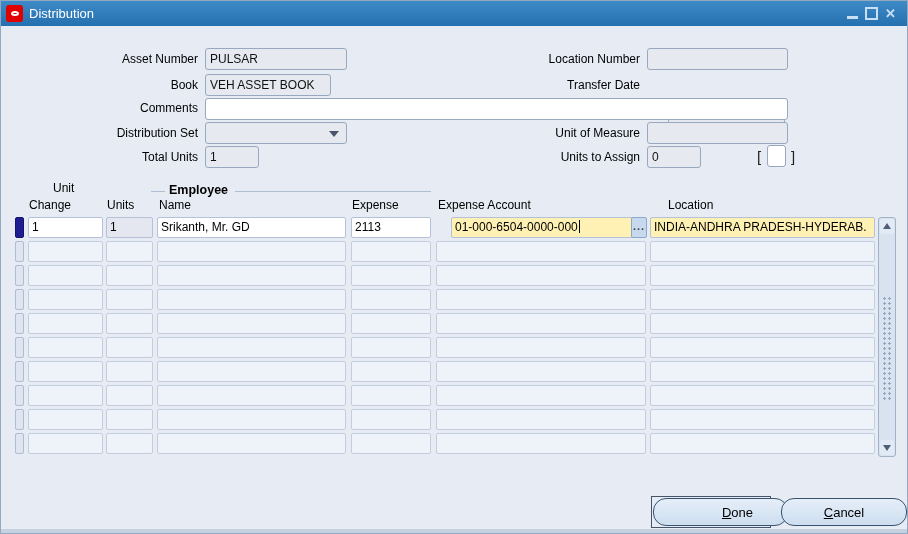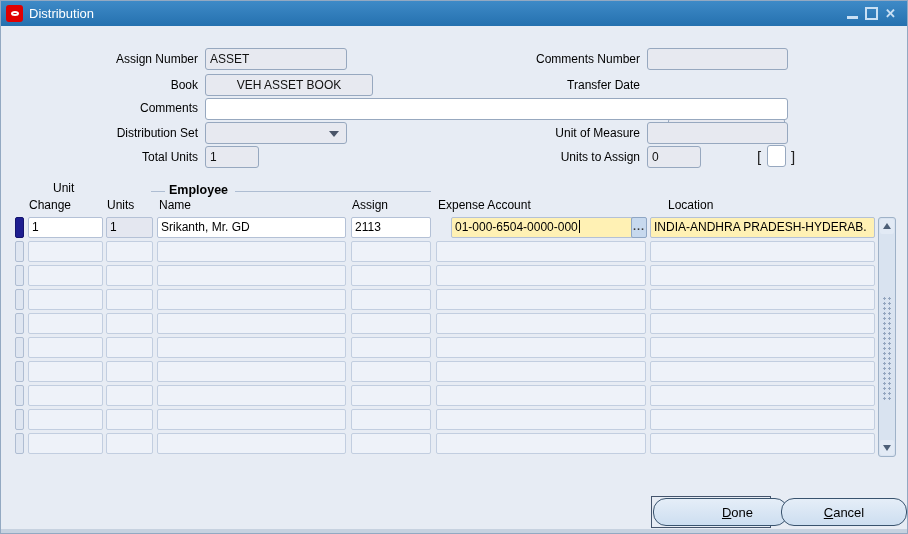--- a/index.html
+++ b/index.html
@@ -118,54 +118,54 @@
         <div class="ring"></div>
       </div>
     <div class="title-text">Distribution</div>
     <div class="win-controls">
       <div class="win-btn min"></div>
       <div class="win-btn max"></div>
       <div class="win-btn close">✕</div>
     </div>
   </div>
 
-  <div class="lbl" style="left:30px;top:51px;width:167px;">Assign Number</div>
+  <div class="lbl" style="left:30px;top:51px;width:167px;">Asset Number</div>
   <div class="lbl" style="left:30px;top:77px;width:167px;">Book</div>
   <div class="lbl" style="left:30px;top:100px;width:167px;">Comments</div>
   <div class="lbl" style="left:30px;top:125px;width:167px;">Distribution Set</div>
   <div class="lbl" style="left:30px;top:149px;width:167px;">Total Units</div>
-  <div class="lbl" style="left:470px;top:51px;width:169px;">Comments Number</div>
+  <div class="lbl" style="left:470px;top:51px;width:169px;">Location Number</div>
   <div class="lbl" style="left:470px;top:77px;width:169px;">Transfer Date</div>
   <div class="lbl" style="left:470px;top:125px;width:169px;">Unit of Measure</div>
   <div class="lbl" style="left:470px;top:149px;width:169px;">Units to Assign</div>
 
-  <div class="fld ro" style="left:204px;top:47px;width:142px;">ASSET</div>
+  <div class="fld ro" style="left:204px;top:47px;width:142px;">PULSAR</div>
   <div class="fld ro" style="left:646px;top:47px;width:141px;"></div>
-  <div class="fld ro" style="left:204px;top:73px;width:168px;text-align:center;">VEH ASSET BOOK</div>
+  <div class="fld ro" style="left:204px;top:73px;width:126px;">VEH ASSET BOOK</div>
   <div class="fld ro" style="left:667px;top:73px;width:117px;margin-top:44px;">27-NOV-2015</div>
   <div class="fld" style="left:204px;top:97px;width:583px;"></div>
   <div class="fld ro dropdown" style="left:204px;top:121px;width:142px;">
     <span></span>
     <span class="arrow"></span>
   </div>
   <div class="fld ro" style="left:646px;top:121px;width:141px;"></div>
   <div class="fld ro" style="left:204px;top:145px;width:54px;">1</div>
   <div class="fld ro" style="left:646px;top:145px;width:54px;">0</div>
   <div class="bracket" style="left:756px;top:147px;">[</div>
   <div class="fld" style="left:766px;top:144px;width:19px;"></div>
   <div class="bracket" style="left:790px;top:147px;">]</div>
 
   <div class="ghead" style="left:28px;top:180px;margin-left:24px;">Unit</div>
   <div class="ghead" style="left:28px;top:197px;">Change</div>
   <div class="ghead" style="left:106px;top:197px;">Units</div>
   <div class="hline" style="left:150px;top:190px;width:14px;"></div>
   <div class="ghead bold" style="left:168px;top:182px;">Employee</div>
   <div class="hline" style="left:234px;top:190px;width:196px;"></div>
   <div class="ghead" style="left:158px;top:197px;">Name</div>
-  <div class="ghead" style="left:351px;top:197px;">Assign</div>
+  <div class="ghead" style="left:351px;top:197px;">Expense</div>
   <div class="ghead" style="left:437px;top:197px;">Expense Account</div>
   <div class="ghead" style="left:651px;top:197px;margin-left:16px;">Location</div>
 
   <div>
       <div class="grid-row" style="top: 216px;">
         <div class="sel active"></div>
         <div class="gcell" style="left: 27px; width: 75px;">1</div>
         <div class="gcell ro" style="left: 105px; width: 47px;">1</div>
         <div class="gcell" style="left: 156px; width: 189px;">Srikanth, Mr. GD</div>
         <div class="gcell" style="left: 350px; width: 80px;">2113</div>

